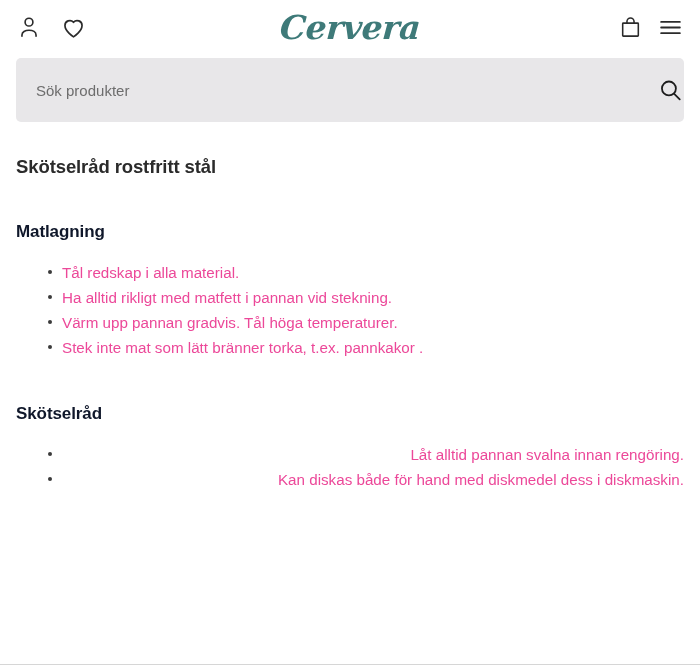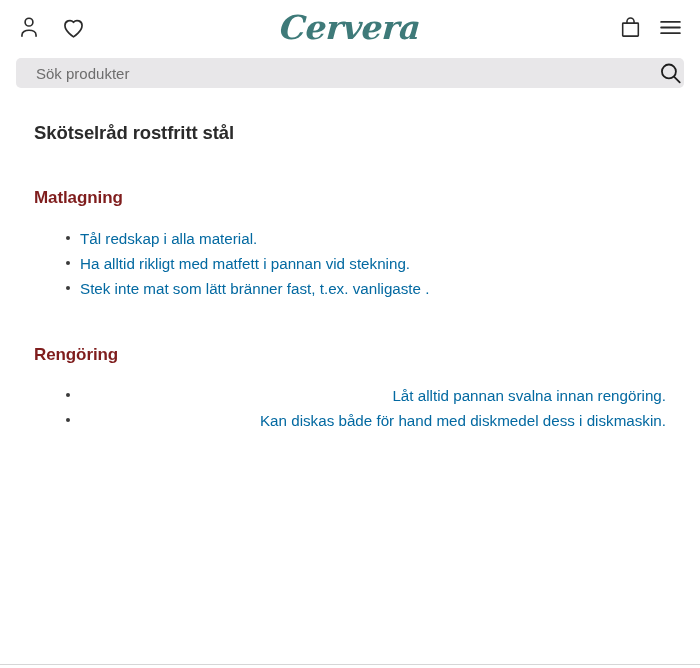--- a/index.html
+++ b/index.html
@@ -65,21 +65,21 @@
     font-size: 33px;
     letter-spacing: -0.5px;
     color: #3e7a79;
     transform: skewX(-4deg);
     display: inline-block;
   }
 
   
   .search-wrap {
     margin: 4px 16px 0 16px;
-    height: 30px;
+    height: 64px;
     background: #e8e7e9;
     border-radius: 5px;
     display: flex;
     align-items: center;
     padding: 0 0 0 20px;
     box-sizing: border-box;
   }
   .search-input {
     flex: 1;
     border: none;
@@ -91,47 +91,47 @@
     padding: 0;
     height: 100%;
   }
   .search-input::placeholder {
     color: #6d6d6d;
     opacity: 1;
   }
 
   
   .content {
-    padding: 0 34px;
+    padding: 0 16px;
     box-sizing: border-box;
   }
   h1.page-title {
     font-size: 18.5px;
     font-weight: 700;
     color: #2b2b2b;
     margin: 34px 0 0 0;
     letter-spacing: -0.1px;
   }
   h2.section-title {
     font-size: 17px;
     font-weight: 700;
-    color: #7f1d1d;
+    color: #0f172a;
     margin: 44px 0 0 0;
     letter-spacing: -0.1px;
   }
   ul.care-list {
     margin: 18px 0 0 0;
     padding: 0 0 0 32px;
     list-style: none;
   }
   ul.care-list li {
     position: relative;
     font-size: 15.2px;
     line-height: 25px;
-    color: #0369a1;
+    color: #ec4899;
     margin-bottom: 0;
     padding-left: 14px;
   }
   ul.care-list li::before {
     content: "";
     position: absolute;
     left: 0;
     top: 10px;
     width: 4px;
     height: 4px;
@@ -215,24 +215,25 @@
 </div>
 
 <div class="content">
 
   <h1 class="page-title">Skötselråd rostfritt stål</h1>
 
   <h2 class="section-title">Matlagning</h2>
   <ul class="care-list list-cooking">
     <li>Tål redskap i alla material.</li>
     <li>Ha alltid rikligt med matfett i pannan vid stekning.</li>
-    <li>Stek inte mat som lätt bränner fast, t.ex. vanligaste .</li>
+    <li>Värm upp pannan gradvis. Tål höga temperaturer.</li>
+    <li>Stek inte mat som lätt bränner torka, t.ex. pannkakor .</li>
   </ul>
 
-  <h2 class="section-title">Rengöring</h2>
+  <h2 class="section-title">Skötselråd</h2>
   <ul class="care-list list-cleaning">
     <li>Låt alltid pannan svalna innan rengöring.</li>
     <li>Kan diskas både för hand med diskmedel dess i diskmaskin.</li>
   </ul>
 
 </div>
 
 <div class="bottom-divider"></div>
 
 </body></html>

